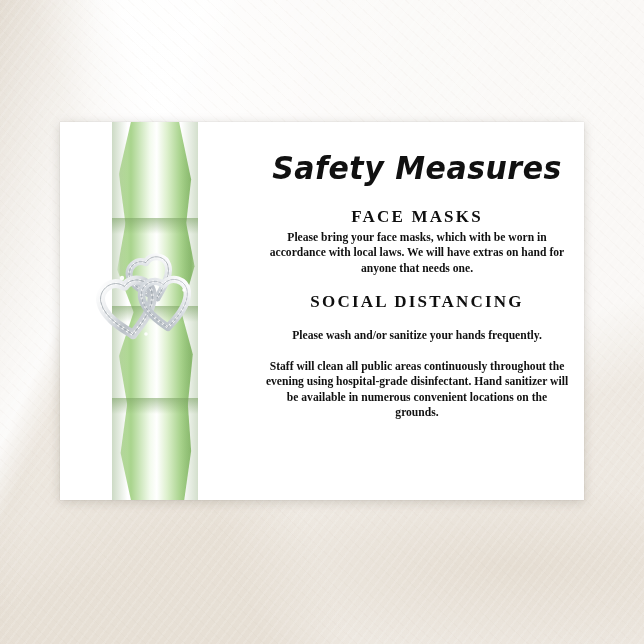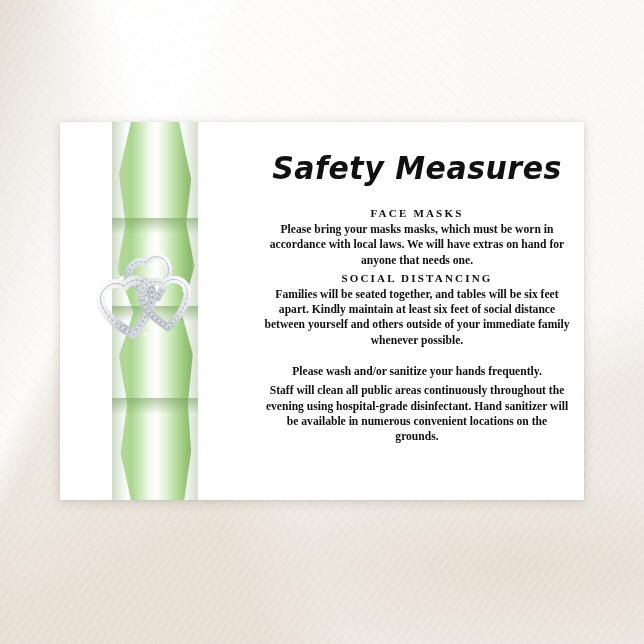--- a/index.html
+++ b/index.html
@@ -132,27 +132,27 @@
     padding-top: 28px;
     text-align: center;
     font-family: "DejaVu Sans", sans-serif;
     font-style: italic;
     font-weight: 700;
     font-size: 30px;
     letter-spacing: .5px;
     color: #111111;
     transform: scaleY(1.06);
   }
-  .section { margin-top: 4px; }
+  .section { margin-top: 16px; }
   .section:first-of-type { margin-top: 22px; }
   .sec-head {
     text-align: center;
     font-family: "Liberation Serif", serif;
     font-weight: 700;
-    font-size: 11px;
+    font-size: 17px;
     letter-spacing: 2.2px;
     color: #0f0f0f;
     margin-bottom: 3px;
   }
   .sec-body {
     text-align: center;
     font-family: "Liberation Serif", serif;
     font-weight: 700;
     font-size: 11.6px;
     line-height: 1.32;
@@ -231,26 +231,25 @@
           <circle cx="54" cy="78" r="1.8" fill="#ffffff" opacity=".9"></circle>
         </g>
       </svg>
     </div>
 
     <div class="content">
       <h1 class="title">Safety Measures</h1>
 
       <div class="section">
         <div class="sec-head">FACE MASKS</div>
-        <div class="sec-body">Please bring your masks masks, which must be worn in accordance with local laws. We will have extras on hand for anyone that needs one.</div>
+        <div class="sec-body">Please bring your face masks, which with be worn in accordance with local laws. We will have extras on hand for anyone that needs one.</div>
       </div>
 
       <div class="section">
         <div class="sec-head">SOCIAL DISTANCING</div>
-        <div class="sec-body">Families will be seated together, and tables will be six feet apart. Kindly maintain at least six feet of social distance between yourself and others outside of your immediate family whenever possible.</div>
       </div>
 
       <div class="note">Please wash and/or sanitize your hands frequently.</div>
 
       <div class="section">
         <div class="sec-body">Staff will clean all public areas continuously throughout the evening using hospital-grade disinfectant.  Hand sanitizer will be available in numerous convenient locations on the grounds.</div>
       </div>
     </div>
 
   </div>

